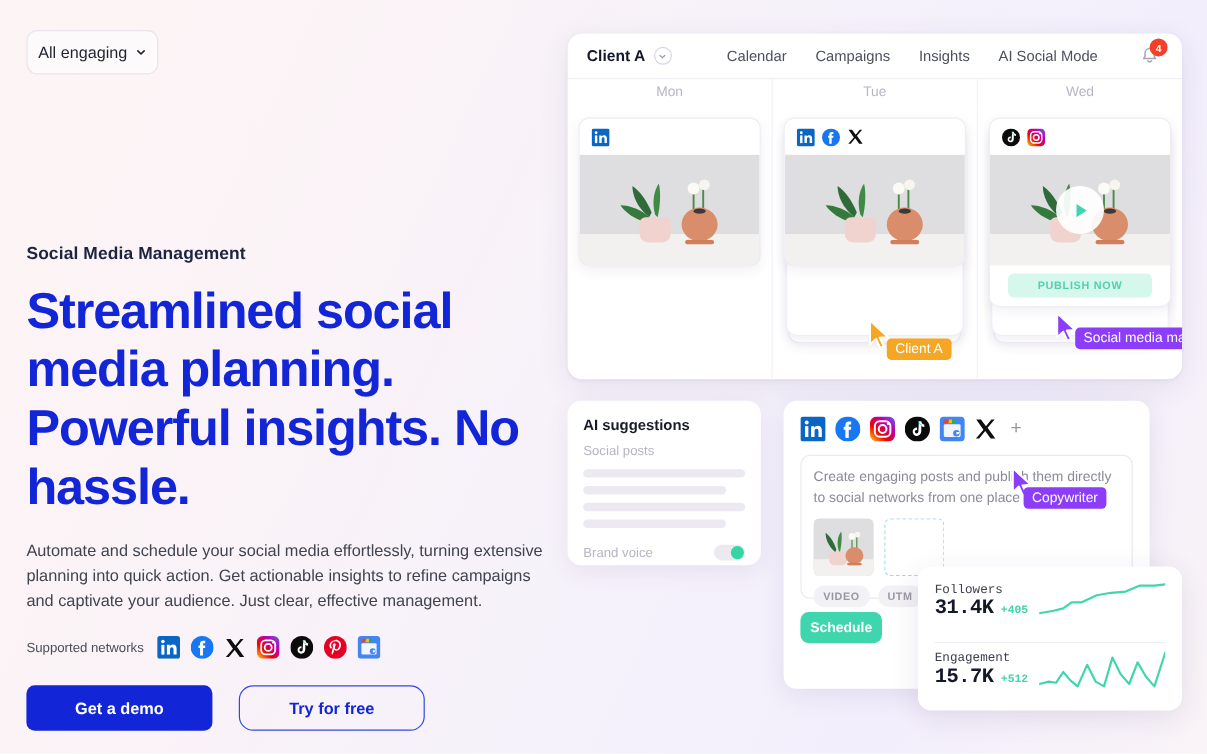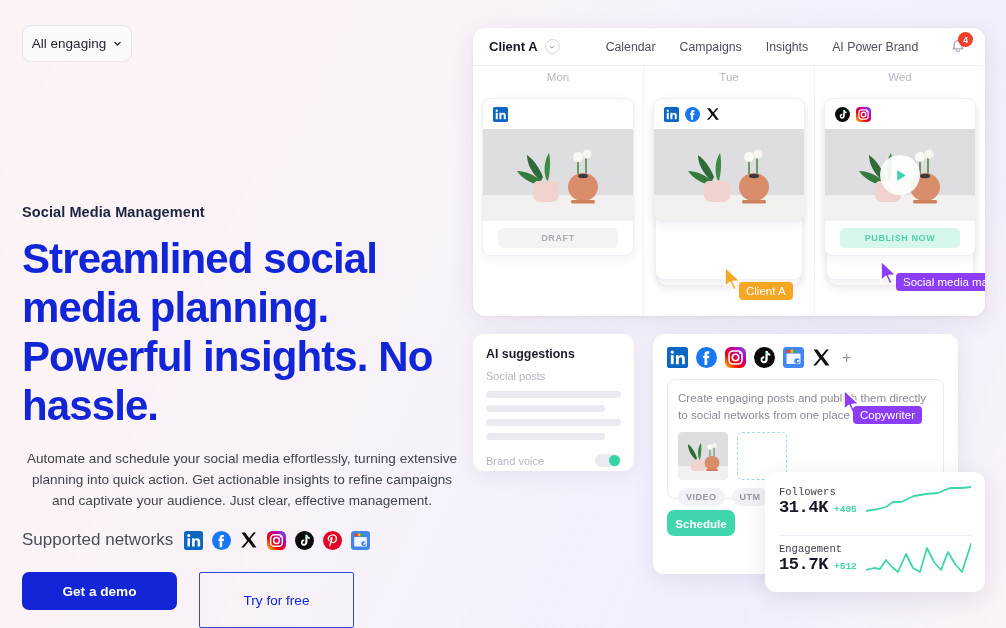--- a/index.html
+++ b/index.html
@@ -26,37 +26,37 @@
   
   .hero { position: absolute; left: 22px; top: 204px; width: 450px; }
   .eyebrow { font-size: 14.5px; font-weight: 700; color: #1b2440; letter-spacing: .1px; }
   .headline {
     margin-top: 14px;
     font-size: 42px; line-height: 49px; font-weight: 700;
     color: #1226d8; letter-spacing: -.9px; max-width: 430px;
   }
   .sub {
     margin-top: 18px; width: 440px;
-    font-size: 13.6px; line-height: 21px; color: #40444f; text-align: center;
+    font-size: 13.6px; line-height: 21px; color: #40444f;
   }
   .networks { margin-top: 19px; display: flex; align-items: center; gap: 9px; }
-  .networks-label { font-size: 17px; color: #4a4e59; margin-right: 2px; }
+  .networks-label { font-size: 11px; color: #4a4e59; margin-right: 2px; }
   .cta-row { margin-top: 22px; display: flex; gap: 22px; }
   .btn-primary {
     width: 155px; height: 38px; border-radius: 7px;
     background: #1226d8; color: #fff;
     font-size: 13.6px; font-weight: 700;
     display: flex; align-items: center; justify-content: center;
     border: none; cursor: pointer;
   }
   .btn-outline {
-    width: 155px; height: 56px; border-radius: 2px;
+    width: 155px; height: 38px; border-radius: 12px;
     background: transparent; color: #1226d8;
     border: 1.4px solid #3348e0;
-    font-size: 13.6px; font-weight: 400;
+    font-size: 13.6px; font-weight: 700;
     display: flex; align-items: center; justify-content: center; cursor: pointer;
   }
 
   
   .cal-panel {
     position: absolute; left: 473px; top: 28px; width: 512px; height: 288px;
     background: #fff; border-radius: 12px;
     box-shadow: 0 6px 26px rgba(60,40,100,.09), 0 1px 3px rgba(60,40,100,.06);
     overflow: hidden;
   }
@@ -264,21 +264,21 @@
     <span class="client-name">Client A</span>
     <span class="client-chev">
       <svg width="8" height="8" viewBox="0 0 12 12">
           <path d="M3 4.8 L6 7.6 L9 4.8" stroke="#9b98a6" stroke-width="1.5" fill="none" stroke-linecap="round"></path>
         </svg>
     </span>
     <div class="cal-nav">
       <span>Calendar</span>
       <span>Campaigns</span>
       <span>Insights</span>
-      <span>AI Power Brand</span>
+      <span>AI Social Mode</span>
     </div>
     <div class="bell-wrap">
       <svg width="20" height="20" viewBox="0 0 24 24">
         <path d="M12 4.2a4.6 4.6 0 0 0-4.6 4.6v3l-1.3 2.4h11.8L16.6 11.8v-3A4.6 4.6 0 0 0 12 4.2z" fill="none" stroke="#a8a5b3" stroke-width="1.5" stroke-linejoin="round"></path>
         <path d="M10.3 16.4a1.8 1.8 0 0 0 3.4 0" fill="none" stroke="#a8a5b3" stroke-width="1.5" stroke-linecap="round"></path>
       </svg>
       <span class="bell-badge">4</span>
     </div>
   </div>
 
@@ -310,23 +310,20 @@
             <path d="M95 52 V30" stroke="#4f8a4a" stroke-width="1.6"></path>
               <path d="M103 50 V28" stroke="#4f8a4a" stroke-width="1.6"></path>
             <circle cx="95" cy="28" r="5" fill="#fbfaf6"></circle>
               <circle cx="104" cy="25" r="4.5" fill="#f7f5f0"></circle>
             <path d="M55 52 h16 a5 5 0 0 1 5 5 v9 a7 7 0 0 1 -7 7 h-12 a7 7 0 0 1 -7 -7 v-9 a5 5 0 0 1 5 -5z" fill="#f0d3ce"></path>
             <ellipse cx="100" cy="58" rx="15" ry="14" fill="#d98d6a"></ellipse>
             <rect x="94" y="66" width="12" height="8" fill="#d98d6a"></rect>
               <rect x="88" y="71" width="24" height="3.5" rx="1.5" fill="#cf7f5c"></rect>
             <ellipse cx="100" cy="47" rx="5" ry="2.2" fill="#3a3a3a"></ellipse>
           </svg>
-        </div>
-        <div class="pc-foot">
-          <span class="pill pill-draft">DRAFT</span>
         </div>
       </div>
     </div>
 
     <div class="col">
       <div class="stack-shadow" style="top:14px;height:180px;"></div>
       <div class="stack-shadow" style="top:10px;left:11px;right:11px;height:178px;"></div>
       <div class="post-card">
         <div class="pc-icons">
           <svg width="15" height="15" viewBox="0 0 24 24">

